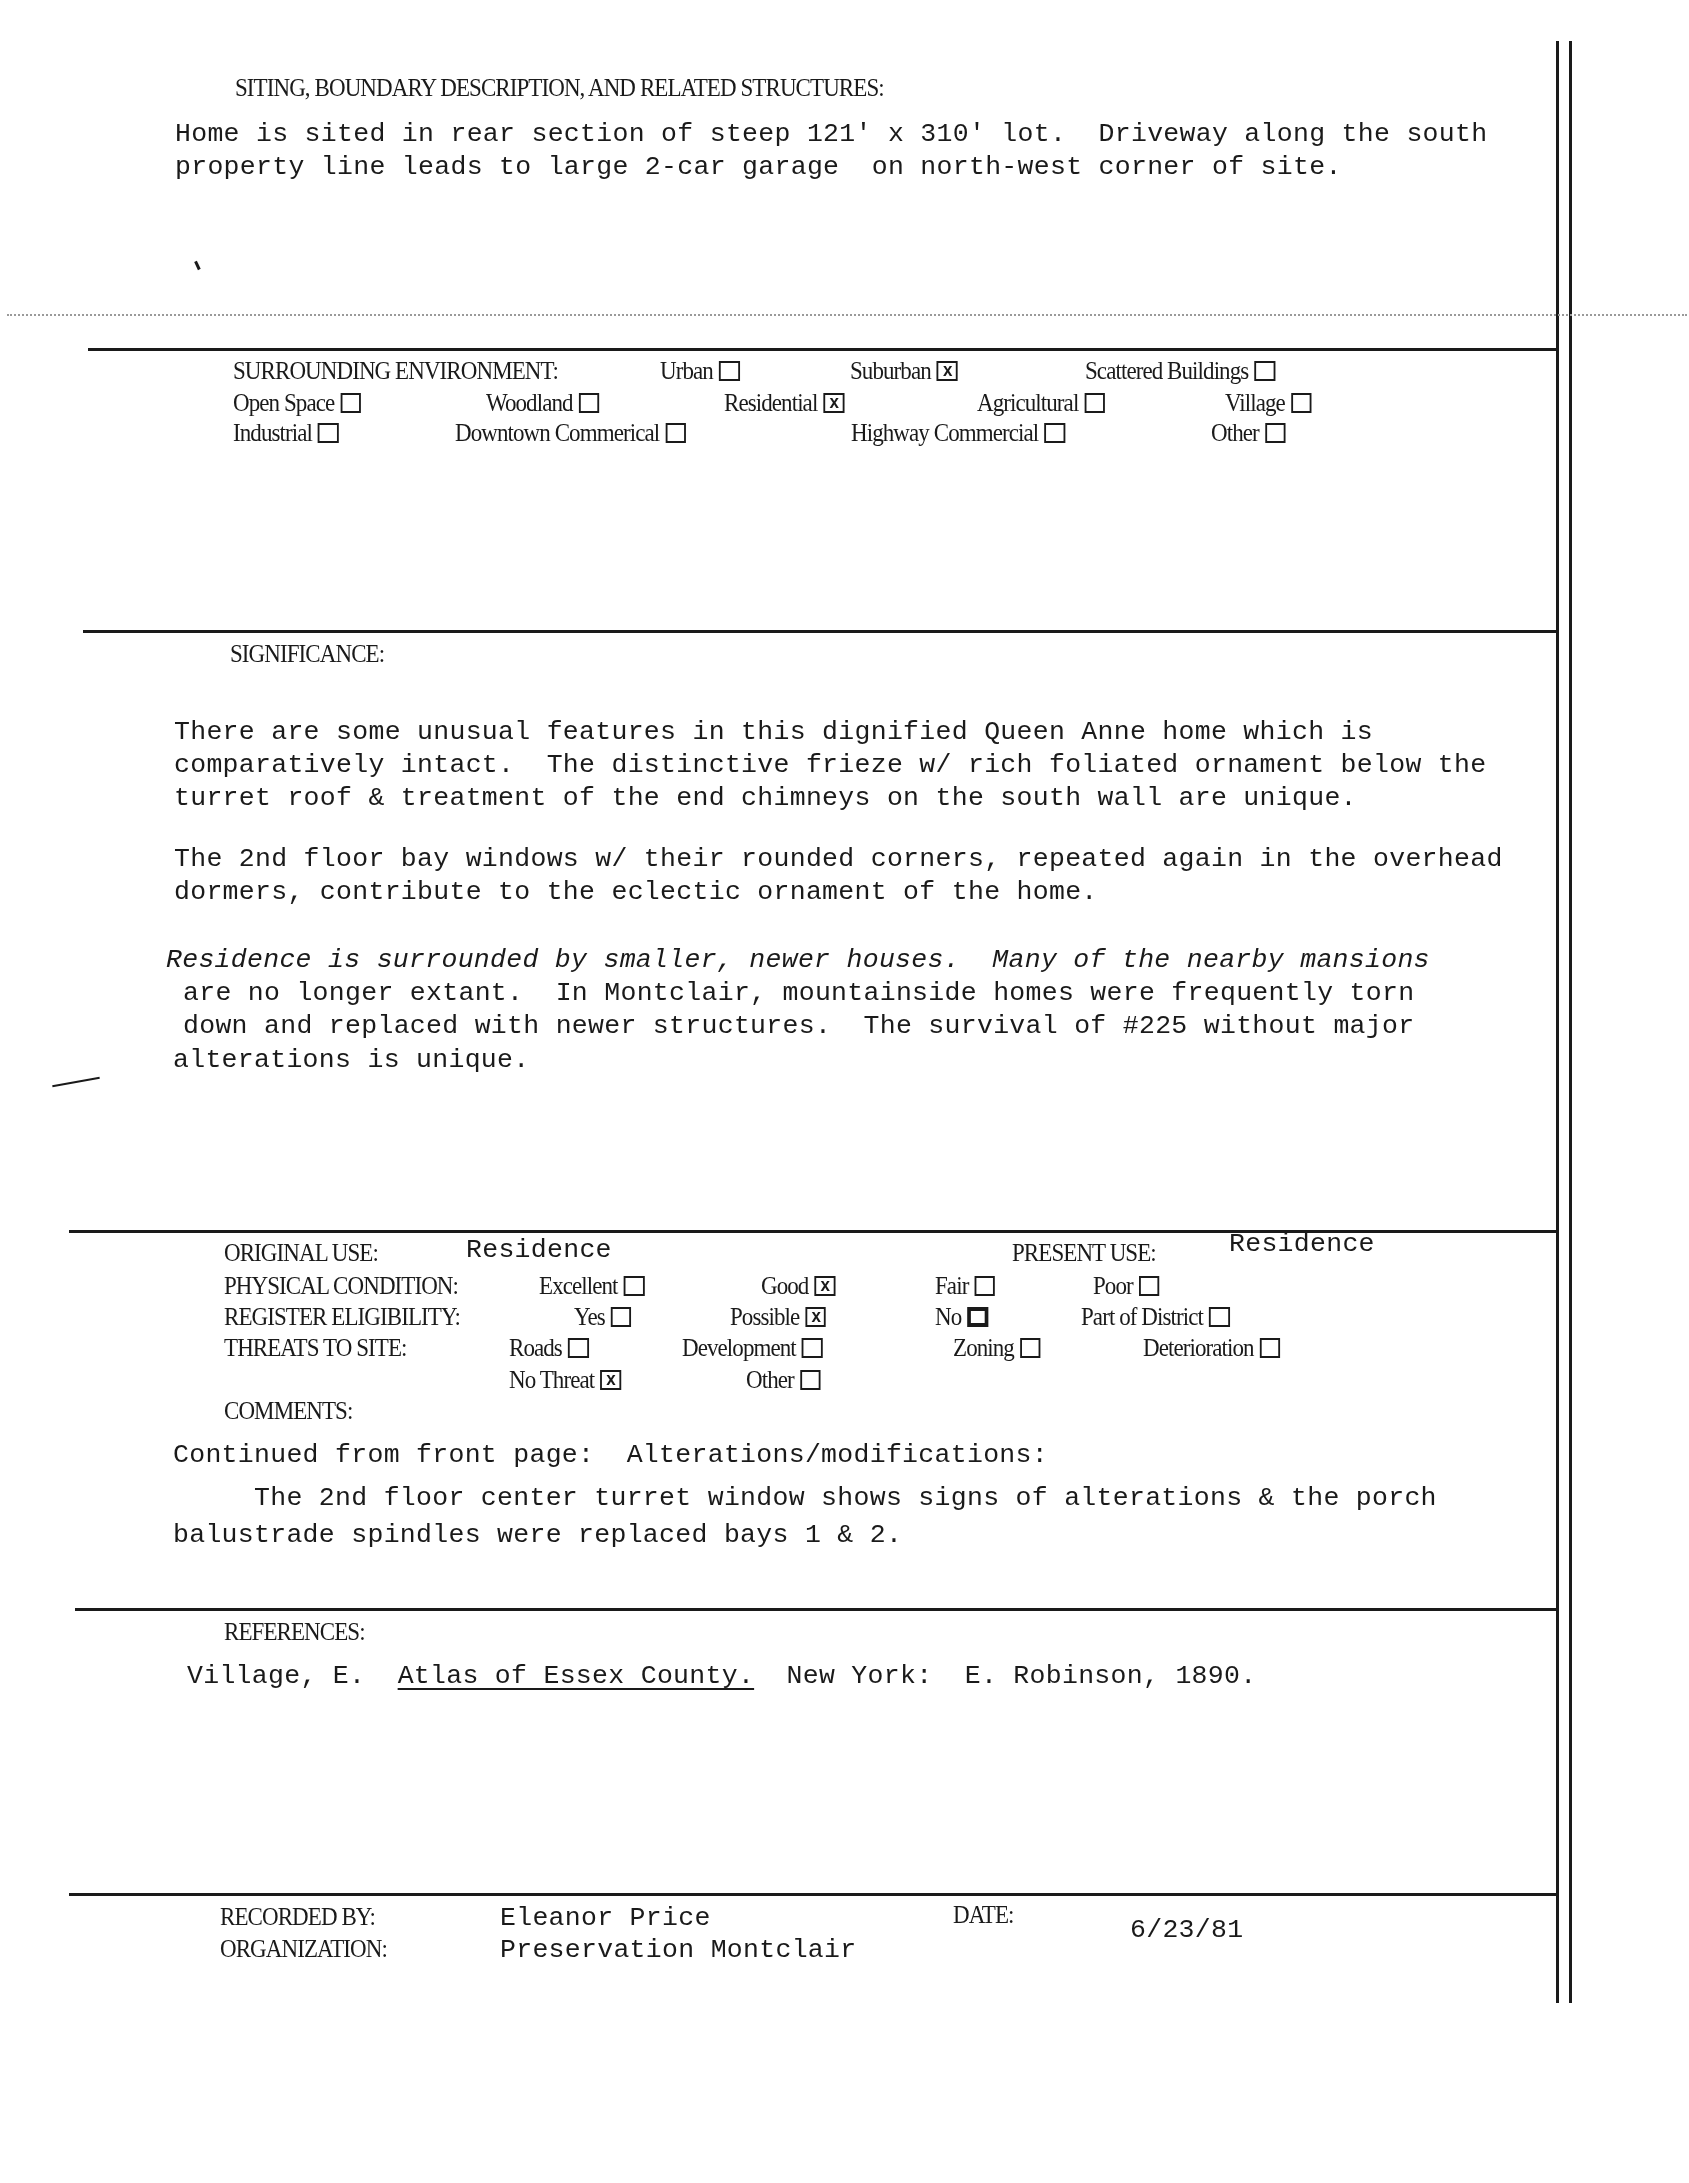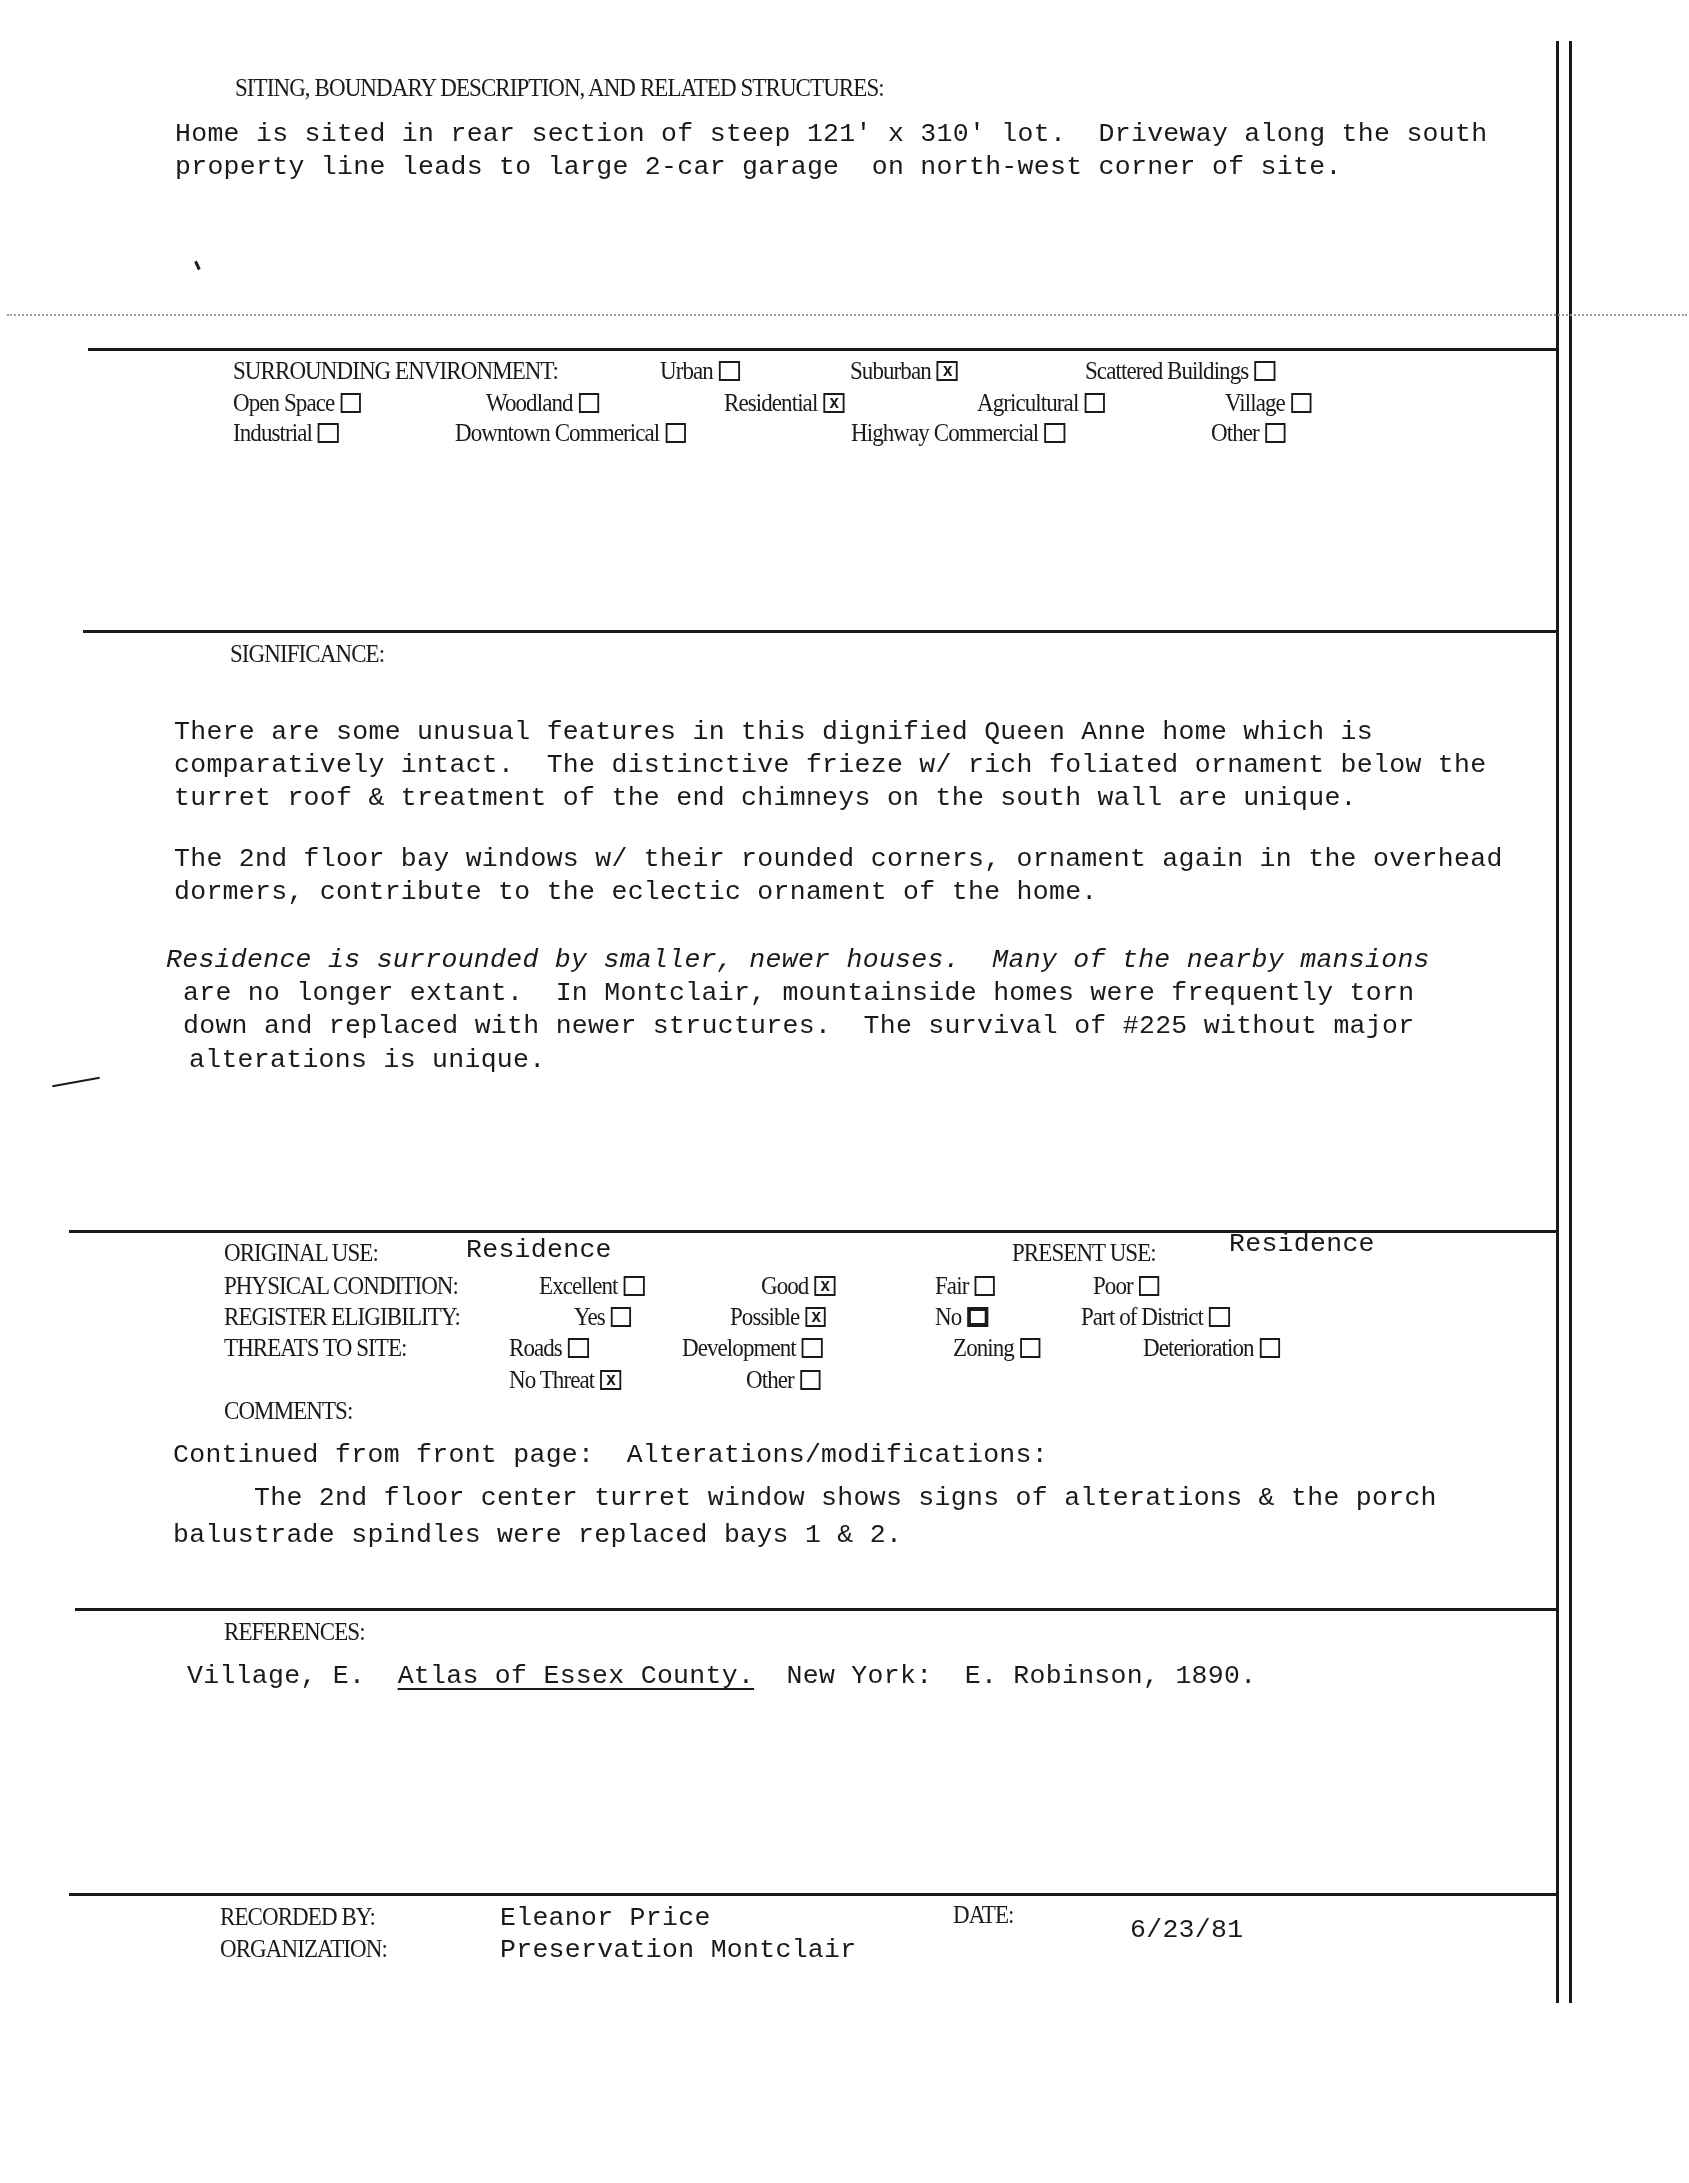--- a/index.html
+++ b/index.html
@@ -49,26 +49,26 @@
 
 <div class="abs label opt" style="left:233px; top:419px;"><span>Industrial</span><span class="box"></span></div>
 <div class="abs label opt" style="left:455px; top:419px;"><span>Downtown Commerical</span><span class="box"></span></div>
 <div class="abs label opt" style="left:851px; top:419px;"><span>Highway Commercial</span><span class="box"></span></div>
 <div class="abs label opt" style="left:1211px; top:419px;"><span>Other</span><span class="box"></span></div>
 
 <div class="abs label" style="left:230px; top:640px;">SIGNIFICANCE:</div>
 <div class="abs type" style="left:174px; top:717px;">There are some unusual features in this dignified Queen Anne home which is</div>
 <div class="abs type" style="left:174px; top:750px;">comparatively intact.  The distinctive frieze w/ rich foliated ornament below the</div>
 <div class="abs type" style="left:174px; top:783px;">turret roof &amp; treatment of the end chimneys on the south wall are unique.</div>
-<div class="abs type" style="left:174px; top:844px;">The 2nd floor bay windows w/ their rounded corners, ornament again in the overhead</div>
+<div class="abs type" style="left:174px; top:844px;">The 2nd floor bay windows w/ their rounded corners, repeated again in the overhead</div>
 <div class="abs type" style="left:174px; top:877px;">dormers, contribute to the eclectic ornament of the home.</div>
 <div class="abs type" style="left:166px; top:945px;font-style:italic;">Residence is surrounded by smaller, newer houses.  Many of the nearby mansions</div>
 <div class="abs type" style="left:183px; top:978px;">are no longer extant.  In Montclair, mountainside homes were frequently torn</div>
 <div class="abs type" style="left:183px; top:1011px;">down and replaced with newer structures.  The survival of #225 without major</div>
-<div class="abs type" style="left:189px; top:1045px;">alterations is unique.</div>
+<div class="abs type" style="left:173px; top:1045px;">alterations is unique.</div>
 
 <div class="abs label" style="left:224px; top:1239px;">ORIGINAL USE:</div>
 <div class="abs type" style="left:466px; top:1235px;">Residence</div>
 <div class="abs label" style="left:1012px; top:1239px;">PRESENT USE:</div>
 <div class="abs type" style="left:1229px; top:1229px;">Residence</div>
 
 <div class="abs label" style="left:224px; top:1272px;">PHYSICAL CONDITION:</div>
 <div class="abs label opt" style="left:539px; top:1272px;"><span>Excellent</span><span class="box"></span></div>
 <div class="abs label opt" style="left:761px; top:1272px;"><span>Good</span><span class="box checked"></span></div>
 <div class="abs label opt" style="left:935px; top:1272px;"><span>Fair</span><span class="box"></span></div>

